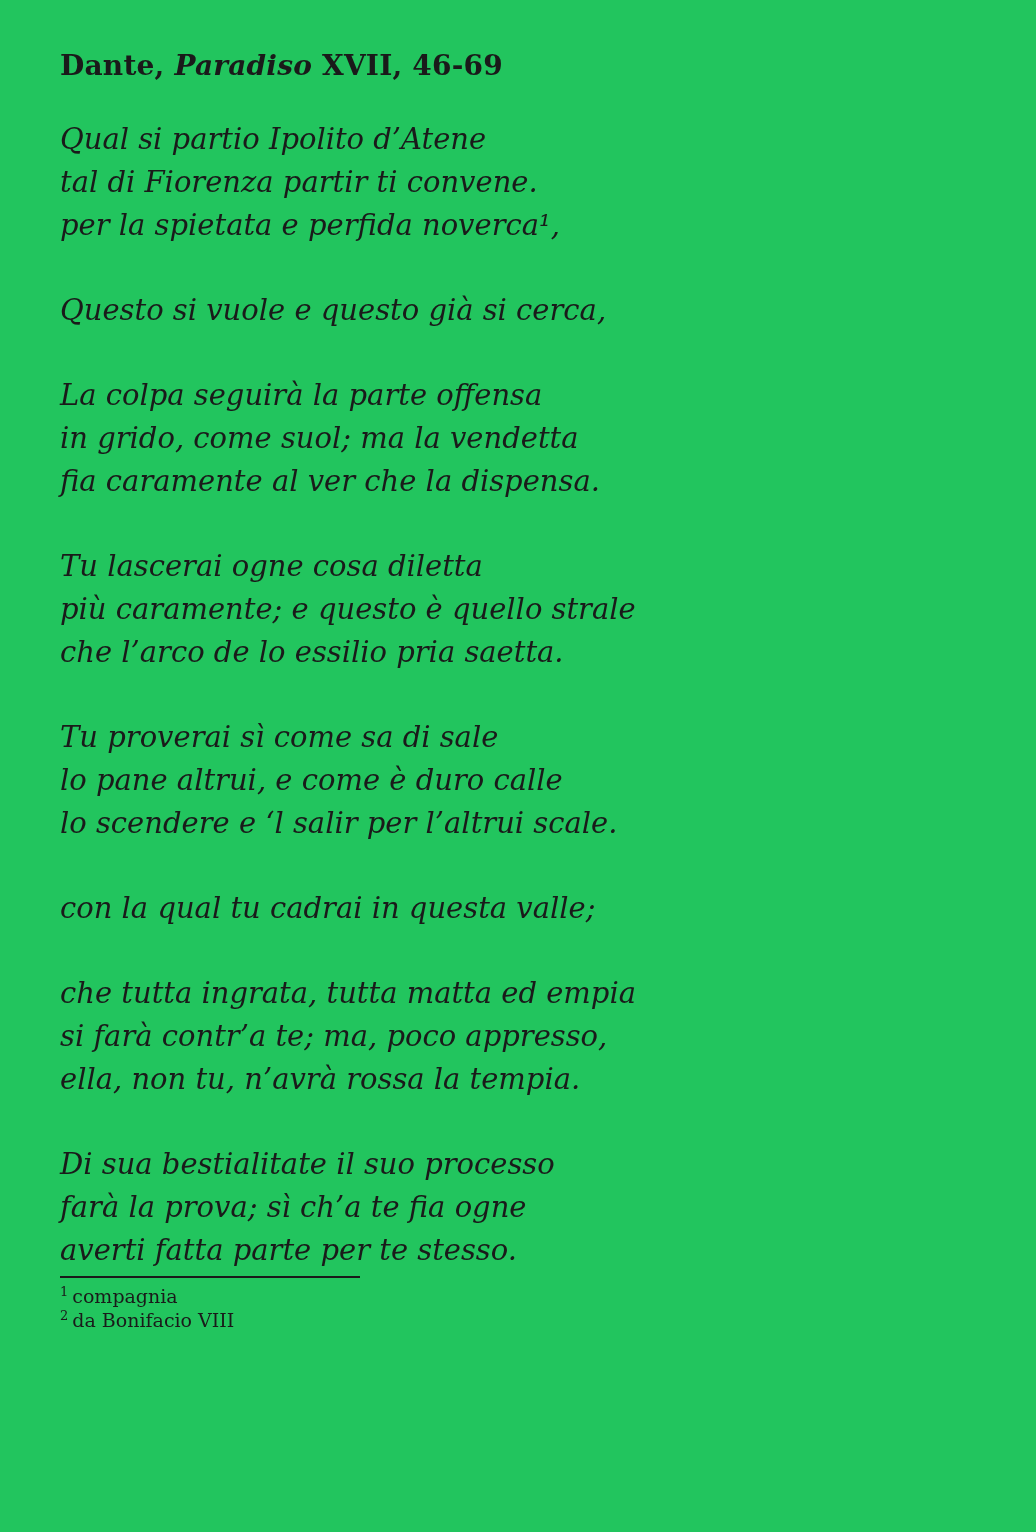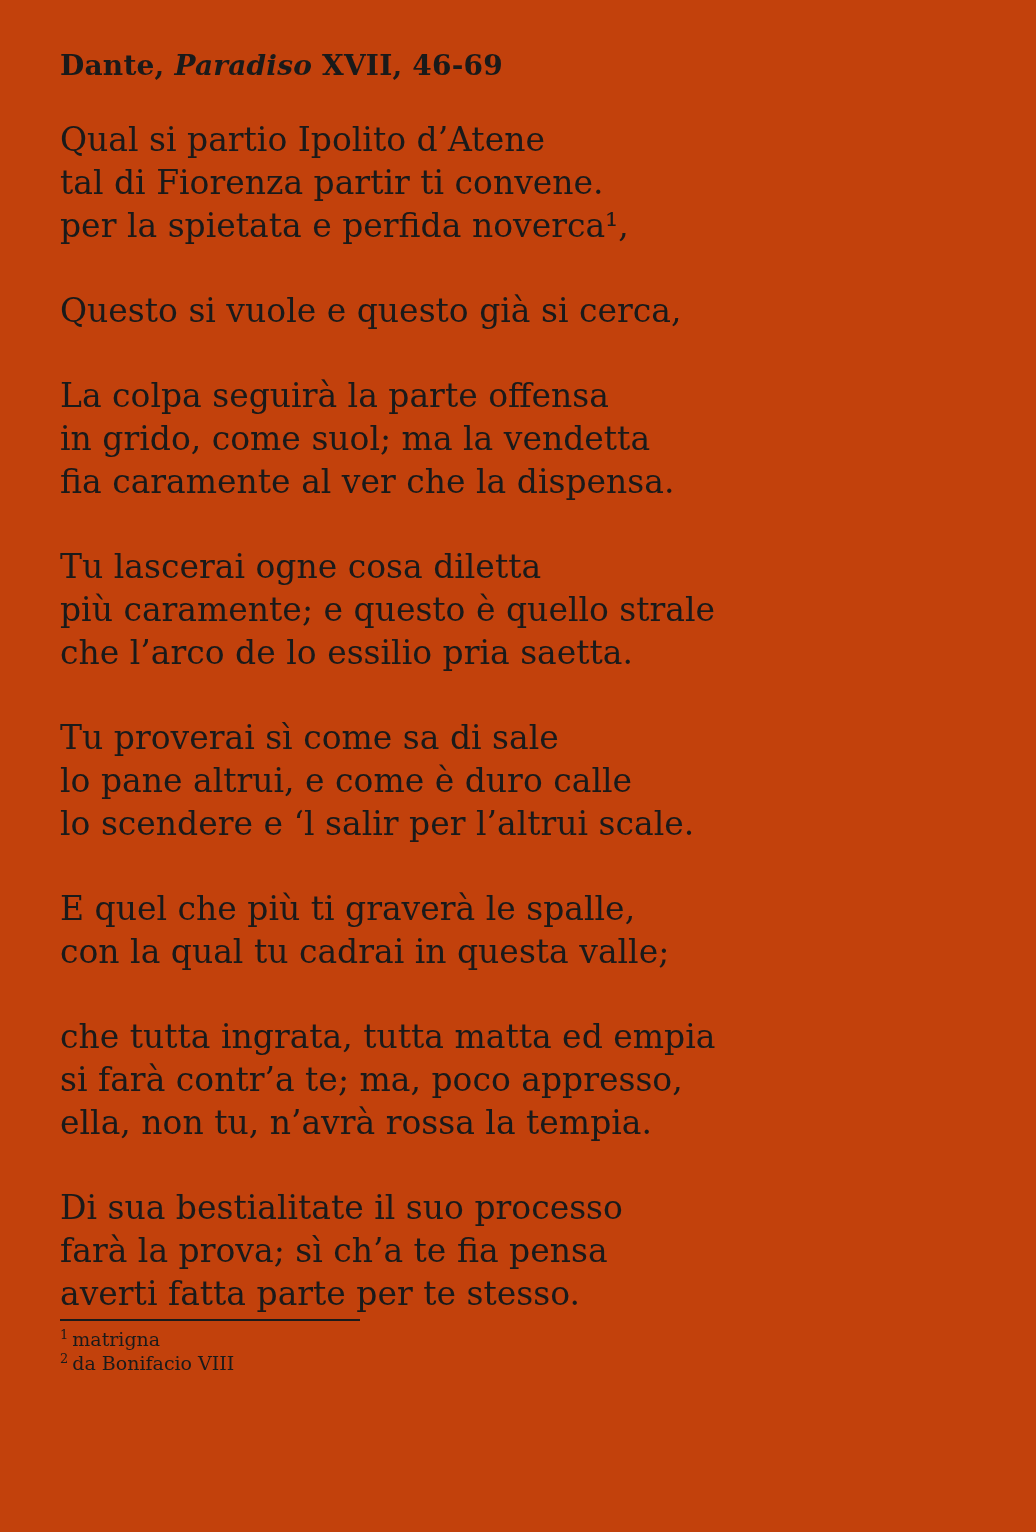--- a/index.html
+++ b/index.html
@@ -29,23 +29,24 @@
     font-style: italic;
   }
   .stanza {
     margin: 0 0 42px 0;
   }
   .stanza:last-child {
     margin-bottom: 4px;
   }
   .verse-line {
     margin: 0;
-    font-size: 33px;
+    font-size: 29px;
     line-height: 43px;
     white-space: pre;
+    font-style: italic;
   }
   .footnote-rule {
     width: 300px;
     border: none;
     border-top: 2px solid #1a1a1a;
     margin: 2px 0 6px 0;
   }
   .footnote-line {
     font-size: 19px;
     line-height: 24px;
@@ -53,21 +54,21 @@
   }
   .footnote-line sup {
     font-size: 13px;
     line-height: 0;
     margin-right: 4px;
   }
 </style>
 </head>
 <body>
 
-<div class="page" style="color: rgb(26, 26, 26); background: #c2410c;">
+<div class="page" style="color: rgb(26, 26, 26); background: #22c55e;">
   <h1 class="doc-title"><span>Dante, </span><em>Paradiso</em><span> XVII, 46-69</span></h1>
 
   <div id="stanzas">
       <div class="stanza">
         <p class="verse-line">Qual si partio Ipolito d’Atene</p>
         <p class="verse-line">tal di Fiorenza partir ti convene.</p>
         <p class="verse-line">per la spietata e perfida noverca¹,</p>
       </div>
       <div class="stanza">
         <p class="verse-line">Questo si vuole e questo già si cerca,</p>
@@ -81,34 +82,33 @@
         <p class="verse-line">Tu lascerai ogne cosa diletta</p>
         <p class="verse-line">più caramente; e questo è quello strale</p>
         <p class="verse-line">che l’arco de lo essilio pria saetta.</p>
       </div>
       <div class="stanza">
         <p class="verse-line">Tu proverai sì come sa di sale</p>
         <p class="verse-line">lo pane altrui, e come è duro calle</p>
         <p class="verse-line">lo scendere e ‘l salir per l’altrui scale.</p>
       </div>
       <div class="stanza">
-        <p class="verse-line">E quel che più ti graverà le spalle,</p>
         <p class="verse-line">con la qual tu cadrai in questa valle;</p>
       </div>
       <div class="stanza">
         <p class="verse-line">che tutta ingrata, tutta matta ed empia</p>
         <p class="verse-line">si farà contr’a te; ma, poco appresso,</p>
         <p class="verse-line">ella, non tu, n’avrà rossa la tempia.</p>
       </div>
       <div class="stanza">
         <p class="verse-line">Di sua bestialitate il suo processo</p>
-        <p class="verse-line">farà la prova; sì ch’a te fia pensa</p>
+        <p class="verse-line">farà la prova; sì ch’a te fia ogne</p>
         <p class="verse-line">averti fatta parte per te stesso.</p>
       </div>
     </div>
 
   <hr class="footnote-rule">
 
   <div id="footnotes">
-      <p class="footnote-line"><sup>1</sup><span>matrigna</span></p>
+      <p class="footnote-line"><sup>1</sup><span>compagnia</span></p>
       <p class="footnote-line"><sup>2</sup><span>da Bonifacio VIII</span></p>
     </div>
 </div>
 
 </body></html>

